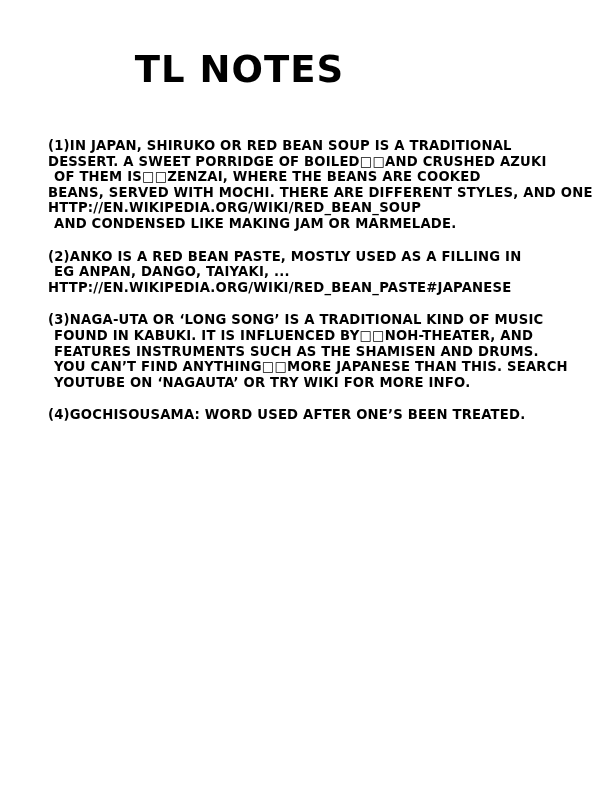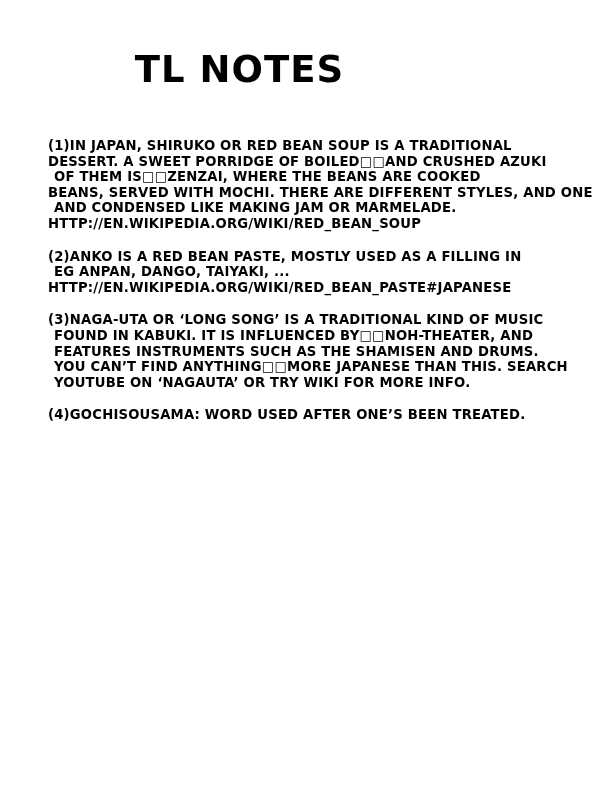--- a/index.html
+++ b/index.html
@@ -61,22 +61,22 @@
 
 <div class="page">
   <h1 class="title">TL NOTES</h1>
   <div class="notes">
 
     <div class="note">
       <div class="note-line">(1)IN JAPAN, SHIRUKO OR RED BEAN SOUP IS A TRADITIONAL</div>
       <div class="note-line">DESSERT. A SWEET PORRIDGE OF BOILED□□AND CRUSHED AZUKI</div>
       <div class="note-line indent">OF THEM IS□□ZENZAI, WHERE THE BEANS ARE COOKED</div>
       <div class="note-line">BEANS, SERVED WITH MOCHI. THERE ARE DIFFERENT STYLES, AND ONE</div>
+      <div class="note-line">HTTP://EN.WIKIPEDIA.ORG/WIKI/RED_BEAN_SOUP</div>
       <div class="note-line indent">AND CONDENSED LIKE MAKING JAM OR MARMELADE.</div>
-      <div class="note-line">HTTP://EN.WIKIPEDIA.ORG/WIKI/RED_BEAN_SOUP</div>
     </div>
 
     <div class="note">
       <div class="note-line">(2)ANKO IS A RED BEAN PASTE, MOSTLY USED AS A FILLING IN</div>
       <div class="note-line indent">EG ANPAN, DANGO, TAIYAKI, ...</div>
       <div class="note-line">HTTP://EN.WIKIPEDIA.ORG/WIKI/RED_BEAN_PASTE#JAPANESE</div>
     </div>
 
     <div class="note">
       <div class="note-line">(3)NAGA-UTA OR ‘LONG SONG’ IS A TRADITIONAL KIND OF MUSIC</div>

